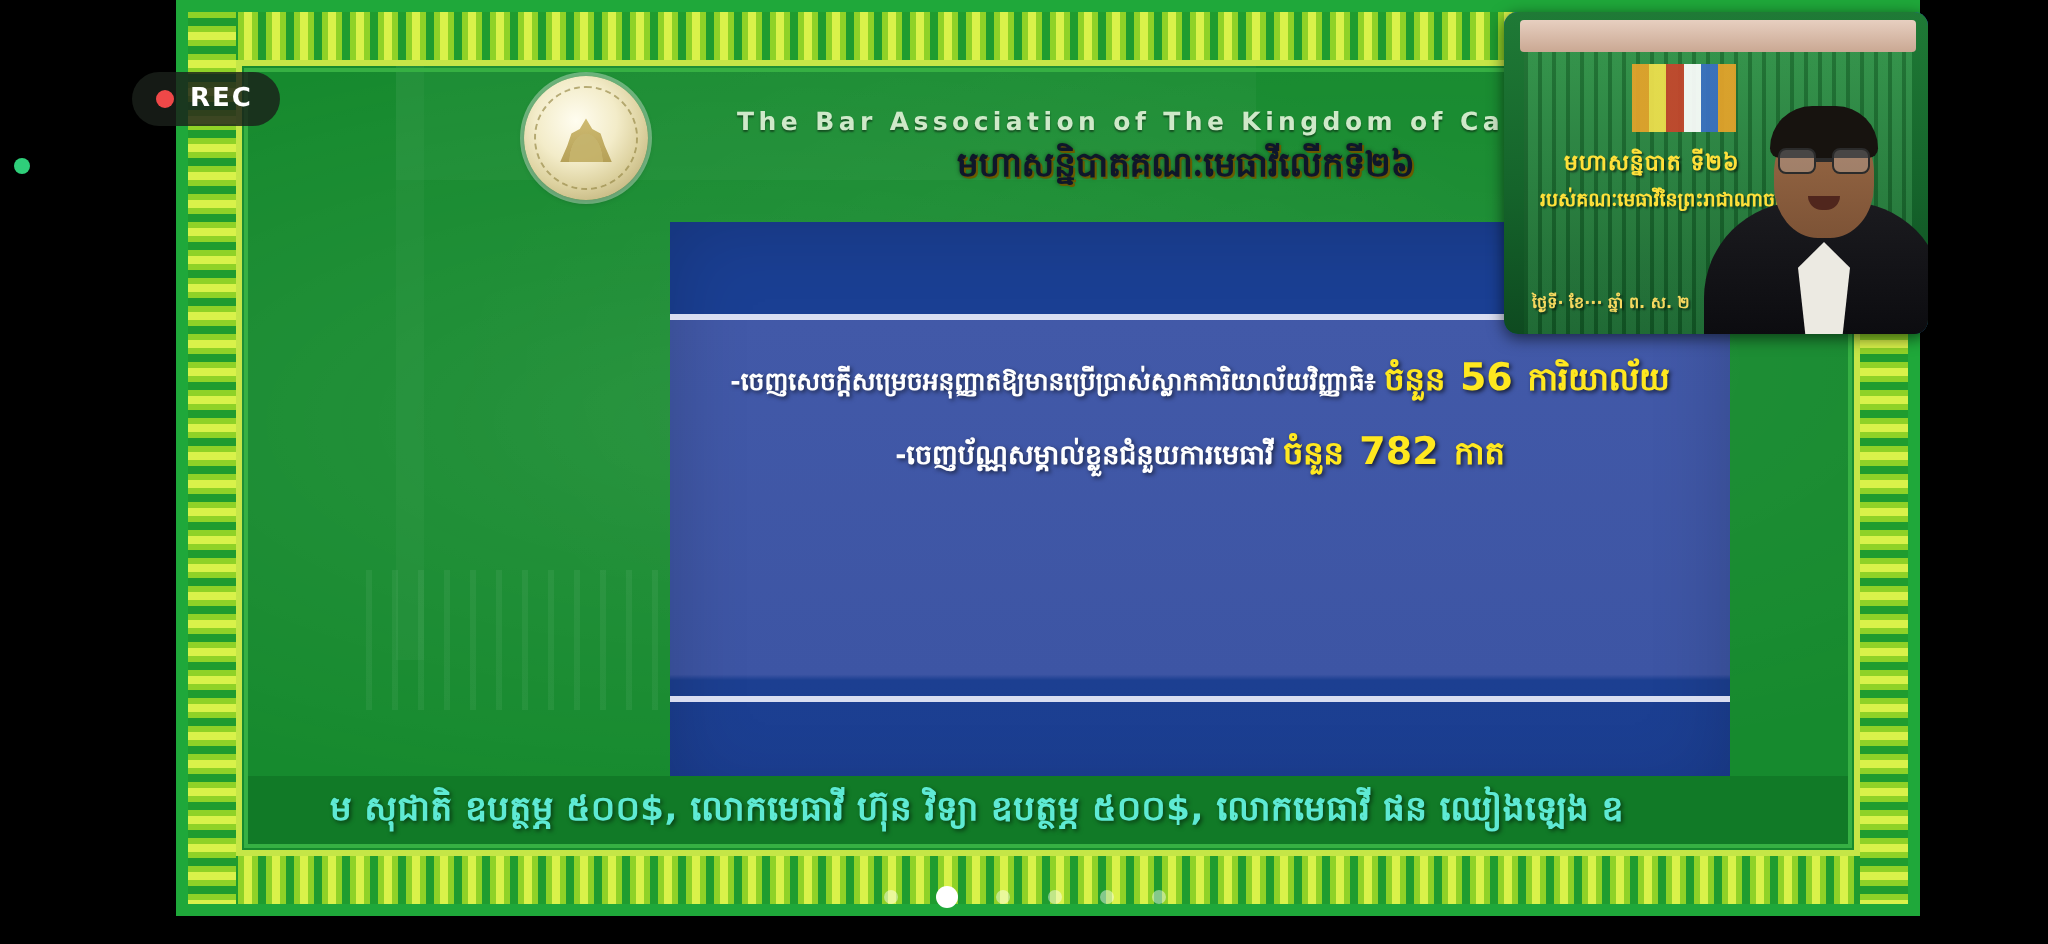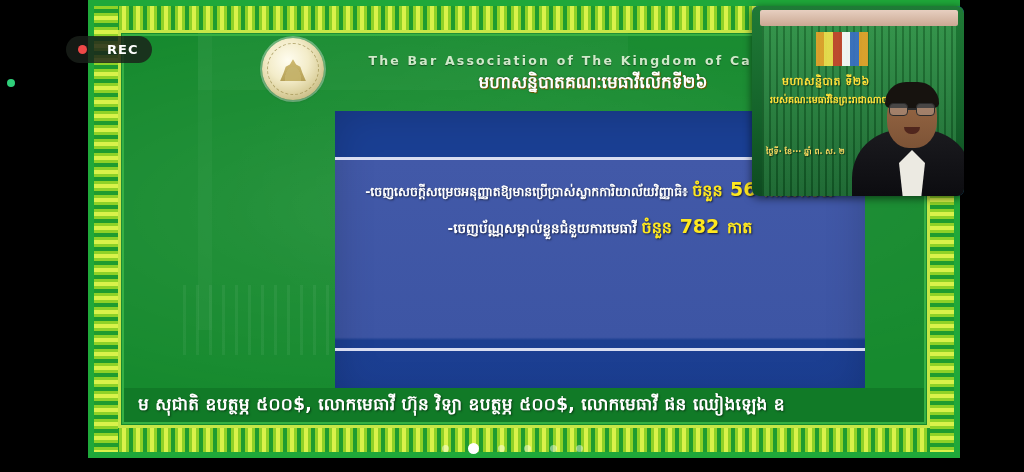--- a/index.html
+++ b/index.html
@@ -103,21 +103,21 @@
     font-size: 20px; font-weight: 700; color: #f5e23a;
     text-shadow: 1px 1px 0 #6a5a00, 0 0 2px rgba(0,0,0,.5);
     letter-spacing: .5px; line-height: 1.15;
   }
   .title-en {
     font-size: 12.5px; font-weight: 700; color: #cfe9c9;
     letter-spacing: 2.2px; margin-top: 2px;
     text-shadow: 0 1px 1px rgba(0,0,0,.45);
   }
   .title-kh2 {
-    font-size: 17px; font-weight: 700; color: #ffffff; margin-top: 3px;
+    font-size: 17px; font-weight: 700; color: #0f172a; margin-top: 3px;
     text-shadow: 1px 1px 0 #6a5a00, 0 0 2px rgba(0,0,0,.5);
   }
 
   
   .panel {
     position: absolute; left: 247px; top: 111px; width: 530px; height: 290px;
     background: linear-gradient(#1a3f93 0%, #1a3f93 16%, #4259a8 17%, #3d55a4 78%, #1c3f91 79%, #1b3e92 100%);
     box-shadow: inset 0 0 40px rgba(0,0,0,.18);
     overflow: hidden;
   }
@@ -143,44 +143,44 @@
     text-shadow: 1px 1px 2px rgba(0,0,0,.7);
   }
   .line1 { font-size: 12.5px; }
 
   
   .ticker {
     position: absolute; left: 36px; right: 36px; bottom: 36px; height: 34px;
     background: #117a27; display: flex; align-items: center; overflow: hidden;
   }
   .ticker-text {
-    color: #ffffff; font-size: 17px; font-weight: 700; white-space: nowrap;
-    text-shadow: 1px 1px 2px rgba(0,0,0,.5); padding-left: 14px; letter-spacing: .3px;
+    color: #5eead4; font-size: 17px; font-weight: 700; white-space: nowrap;
+    text-shadow: 1px 1px 2px rgba(0,0,0,.5); padding-left: 14px; letter-spacing: .3px; margin-left: 27px;
   }
 
   
   .rec-badge {
     position: absolute; left: 66px; top: 36px;
-    display: flex; align-items: center; gap: 20px;
+    display: flex; align-items: center; gap: 8px;
     background: rgba(26,32,26,.82); color: #fff;
     padding: 6px 14px 6px 12px; border-radius: 16px;
     font-size: 13px; font-weight: 700; letter-spacing: 1px;
     z-index: 40;
   }
   .rec-dot { width: 9px; height: 9px; border-radius: 50%; background: #ef4848; }
 
   
   .status-dot {
     position: absolute; left: 7px; top: 79px;
     width: 8px; height: 8px; border-radius: 50%; background: #2fcf7a;
   }
 
   
   .video-tile {
-    position: absolute; left: 752px; top: 6px; width: 212px; height: 190px;
+    position: absolute; left: 752px; top: 6px; width: 212px; height: 161px;
     border-radius: 7px; overflow: hidden; background: #1d4ed8;
     box-shadow: 0 2px 8px rgba(0,0,0,.6); z-index: 30;
   }
   .vt-bg {
     position: absolute; inset: 0;
     background: linear-gradient(#1f7a36, #15642b 55%, #0e4a20);
   }
   .vt-topbar {
     position: absolute; left: 8px; right: 6px; top: 4px; height: 16px;
     background: linear-gradient(#e7cfc0, #caa893);

